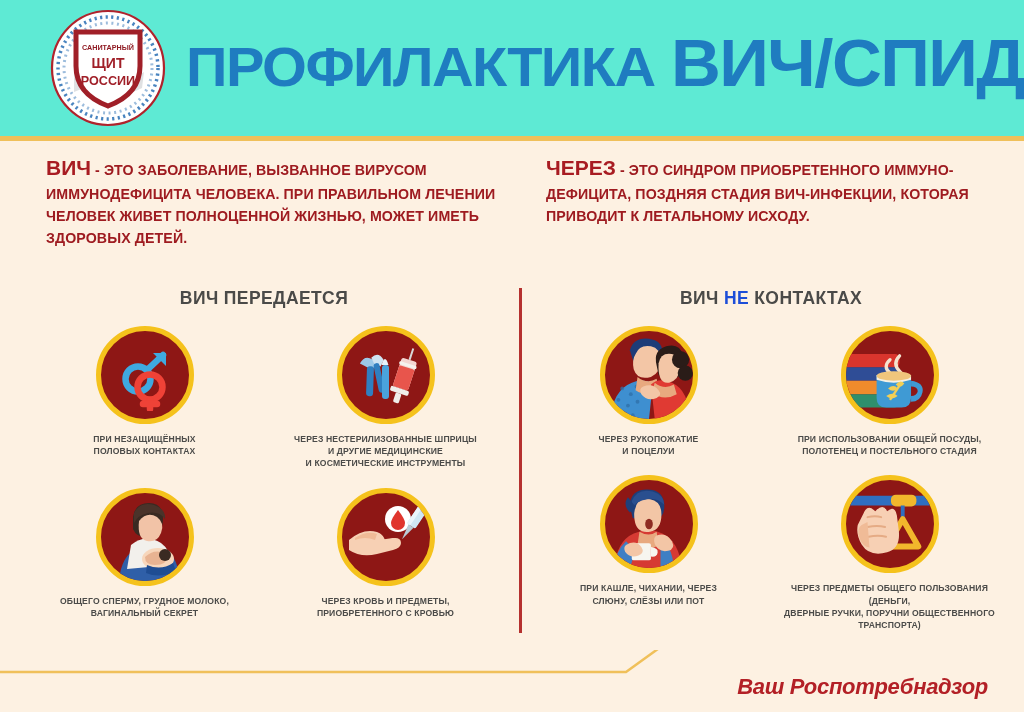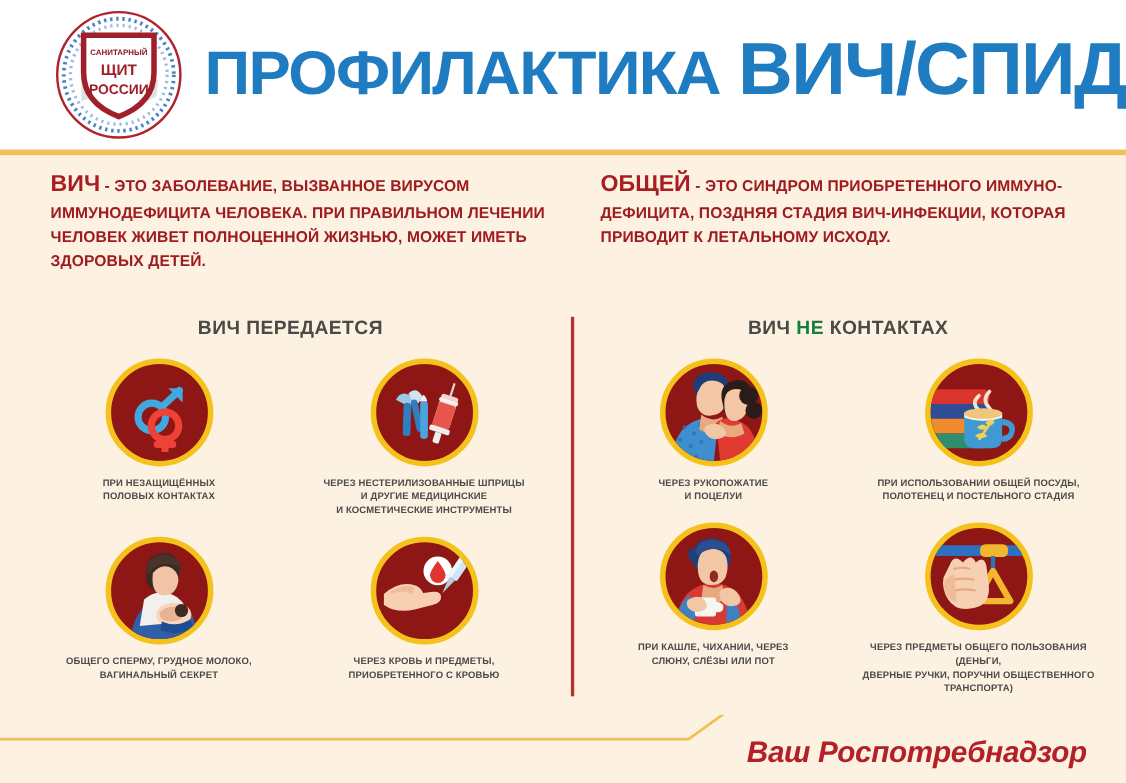--- a/index.html
+++ b/index.html
@@ -17,21 +17,21 @@
     background: #fdf1e2;
     overflow: hidden;
   }
 
   
   .header {
     position: absolute;
     left: 0; top: 0;
     width: 1024px;
     height: 136px;
-    background: #ffffff;
+    background: #5eead4;
     display: flex;
     align-items: center;
   }
   .logo-wrap {
     position: absolute;
     left: 38px; top: 8px;
     width: 140px; height: 120px;
   }
   .page-title {
     position: absolute;
@@ -81,21 +81,21 @@
     position: absolute;
     top: 288px;
     font-size: 17.5px;
     font-weight: bold;
     color: #4a4a48;
     letter-spacing: 0.4px;
     text-align: center;
   }
   .sec-head-left  { left: 54px;  width: 420px; }
   .sec-head-right { left: 556px; width: 430px; }
-  .sec-head .no { color: #15803d; text-align: right; }
+  .sec-head .no { color: #1d4ed8; text-align: right; }
 
   .divider {
     position: absolute;
     left: 519px;
     top: 288px;
     width: 2.5px;
     height: 345px;
     background: #b5312f;
   }
 
@@ -138,21 +138,21 @@
   }
   .footer-shape {
     position: absolute;
     left: 0; bottom: 0;
     width: 1024px; height: 62px;
   }
   .footer-text {
     position: absolute;
     right: 36px;
     bottom: 12px;
-    font-size: 27px;
+    font-size: 22px;
     font-style: italic;
     font-weight: bold;
     color: #b32026;
     font-family: "Liberation Sans", sans-serif;
     letter-spacing: -0.3px;
   }
 </style>
 </head>
 <body>
 
@@ -179,21 +179,21 @@
 
     <div class="page-title"><span class="t1">ПРОФИЛАКТИКА</span> <span class="t2">ВИЧ/СПИД</span></div>
   </div>
   <div class="header-rule"></div>
 
   <div class="intro intro-left">
     <span class="lead">ВИЧ</span><span> - ЭТО ЗАБОЛЕВАНИЕ, ВЫЗВАННОЕ ВИРУСОМ ИММУНОДЕФИЦИТА ЧЕЛОВЕКА. ПРИ ПРАВИЛЬНОМ ЛЕЧЕНИИ ЧЕЛОВЕК ЖИВЕТ ПОЛНОЦЕННОЙ ЖИЗНЬЮ, МОЖЕТ ИМЕТЬ ЗДОРОВЫХ ДЕТЕЙ.</span>
   </div>
 
   <div class="intro intro-right">
-    <span class="lead">ОБЩЕЙ</span><span> - ЭТО СИНДРОМ ПРИОБРЕТЕННОГО ИММУНО-ДЕФИЦИТА, ПОЗДНЯЯ СТАДИЯ ВИЧ-ИНФЕКЦИИ, КОТОРАЯ ПРИВОДИТ К ЛЕТАЛЬНОМУ ИСХОДУ.</span>
+    <span class="lead">ЧЕРЕЗ</span><span> - ЭТО СИНДРОМ ПРИОБРЕТЕННОГО ИММУНО-ДЕФИЦИТА, ПОЗДНЯЯ СТАДИЯ ВИЧ-ИНФЕКЦИИ, КОТОРАЯ ПРИВОДИТ К ЛЕТАЛЬНОМУ ИСХОДУ.</span>
   </div>
 
   <div class="sec-head sec-head-left">ВИЧ ПЕРЕДАЕТСЯ</div>
 
   <div class="sec-head sec-head-right"><span>ВИЧ </span><span class="no">НЕ</span><span> КОНТАКТАХ</span></div>
 
   <div class="divider"></div>
 
   <div class="grid grid-left">
 

